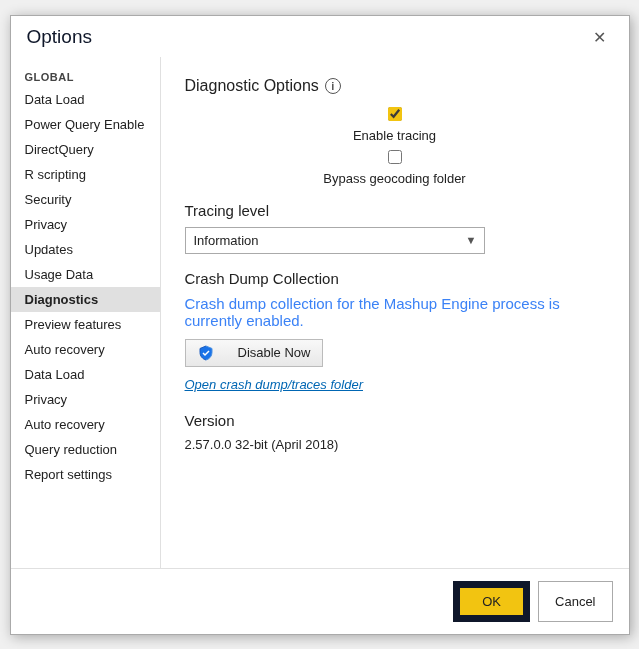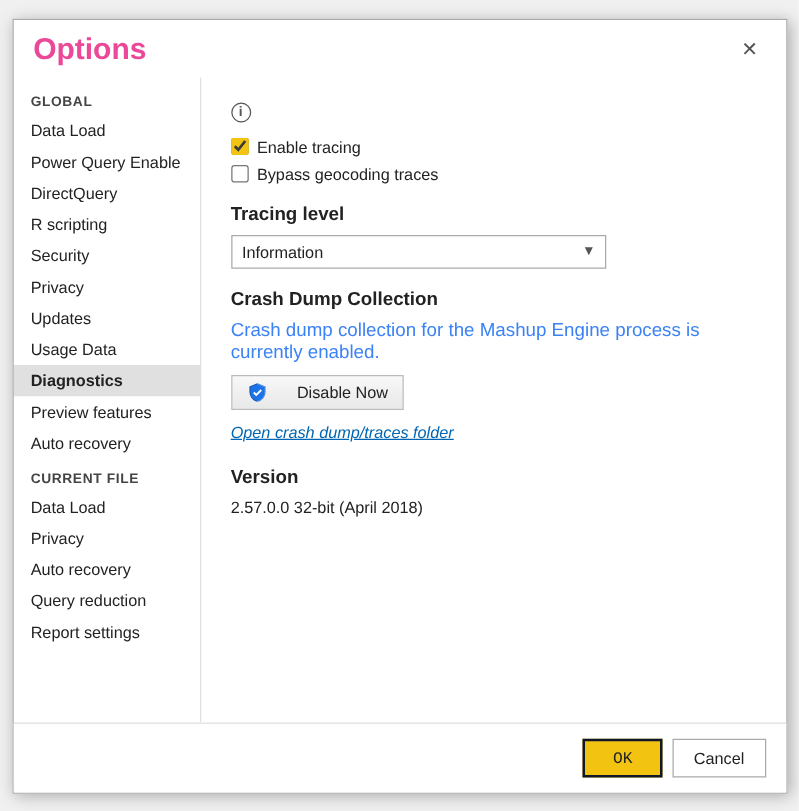--- a/index.html
+++ b/index.html
@@ -24,23 +24,23 @@
       position: relative;
     }
     .dialog-title-bar {
       display: flex;
       align-items: center;
       justify-content: space-between;
       padding: 10px 16px 8px 16px;
       border-bottom: none;
     }
     .dialog-title {
-      font-size: 24px;
-      font-weight: 700;
-      color: #ec4899;
+      font-size: 19px;
+      font-weight: 400;
+      color: #0f172a;
     }
     .close-btn {
       cursor: pointer;
       font-size: 16px;
       color: #555;
       background: none;
       border: none;
       padding: 2px 6px;
     }
     .dialog-body {
@@ -100,34 +100,35 @@
       font-weight: 700;
       color: #555;
       cursor: default;
       flex-shrink: 0;
     }
     .checkbox-row {
       display: flex;
       align-items: center;
       gap: 7px;
       margin-bottom: 7px;
+      flex-direction: column;
     }
     .checkbox-row input[type="checkbox"] {
       width: 14px;
       height: 14px;
       accent-color: #f2c411;
       cursor: pointer;
     }
     .checkbox-label {
       font-size: 13px;
       color: #222;
     }
     .sub-section-title {
       font-size: 15px;
-      font-weight: 700;
+      font-weight: 400;
       color: #222;
       margin-top: 16px;
       margin-bottom: 8px;
     }
     .select-wrapper {
       position: relative;
       display: inline-block;
       width: 300px;
     }
     .select-wrapper select {
@@ -197,26 +198,25 @@
       border-top: 1px solid #e0e0e0;
       padding: 12px 16px;
       display: flex;
       justify-content: flex-end;
       gap: 8px;
       background: #fff;
     }
     .btn-ok {
       padding: 6px 22px;
       background: #f2c411;
-      border: 2px solid #0f172a;
+      border: 7px solid #0f172a;
       font-size: 13px;
       color: #222;
       cursor: pointer;
       font-weight: 500;
-      font-family: Liberation Mono, monospace;
     }
     .btn-cancel {
       padding: 6px 16px;
       background: #fff;
       border: 1px solid #aaa;
       font-size: 13px;
       color: #222;
       cursor: pointer;
     }
   </style>
@@ -239,42 +239,42 @@
       <div class="sidebar-item">DirectQuery</div>
       <div class="sidebar-item">R scripting</div>
       <div class="sidebar-item">Security</div>
       <div class="sidebar-item">Privacy</div>
       <div class="sidebar-item">Updates</div>
       <div class="sidebar-item">Usage Data</div>
       <div class="sidebar-item active">Diagnostics</div>
       <div class="sidebar-item">Preview features</div>
       <div class="sidebar-item">Auto recovery</div>
 
-      <div class="sidebar-section-label">CURRENT FILE</div>
 
       <div class="sidebar-item">Data Load</div>
       <div class="sidebar-item">Privacy</div>
       <div class="sidebar-item">Auto recovery</div>
       <div class="sidebar-item">Query reduction</div>
       <div class="sidebar-item">Report settings</div>
     </div>
 
     <div class="main-content">
       <div class="section-title">
+        <span>Diagnostic Options</span>
         <span class="info-icon">i</span>
       </div>
 
       <div class="checkbox-row">
         <input type="checkbox" id="enable-tracing" checked="" style="">
         <label for="enable-tracing" class="checkbox-label">Enable tracing</label>
       </div>
 
       <div class="checkbox-row">
         <input type="checkbox" id="bypass-geocoding" style="">
-        <label for="bypass-geocoding" class="checkbox-label">Bypass geocoding traces</label>
+        <label for="bypass-geocoding" class="checkbox-label">Bypass geocoding folder</label>
       </div>
 
       <div class="sub-section-title">Tracing level</div>
 
       <div class="select-wrapper">
         <select>
           <option>Verbose</option>
           <option selected="">Information</option>
           <option>Warning</option>
           <option>Error</option>

